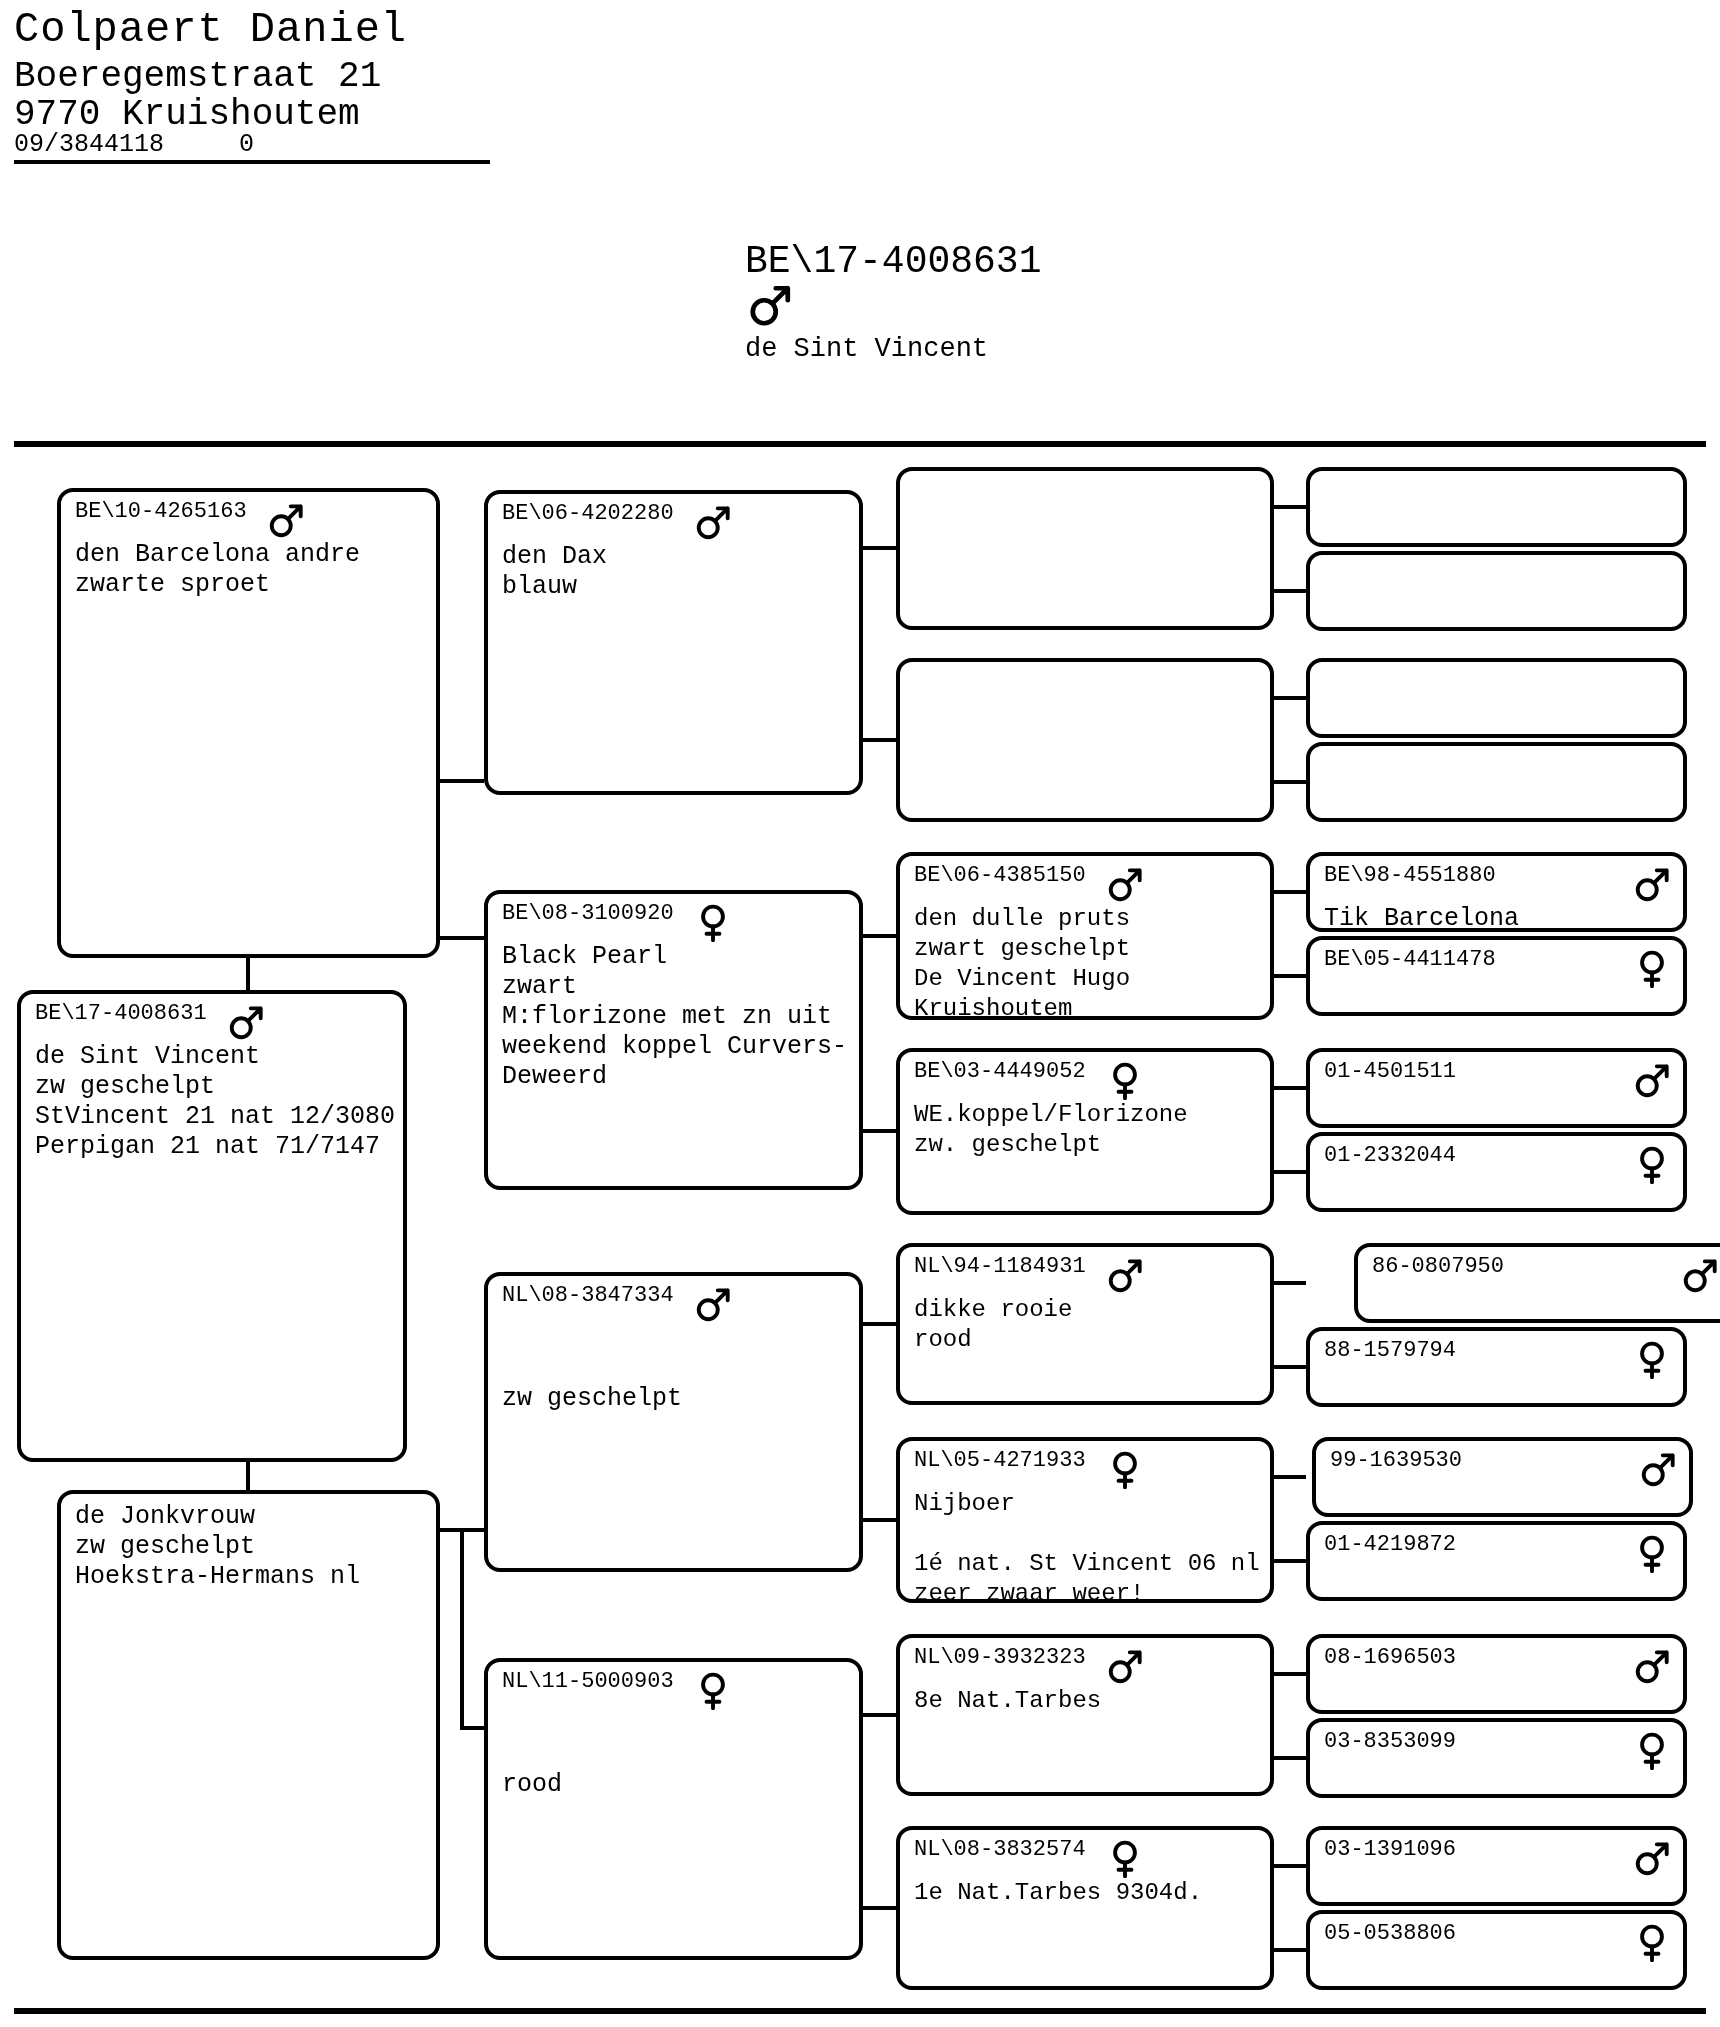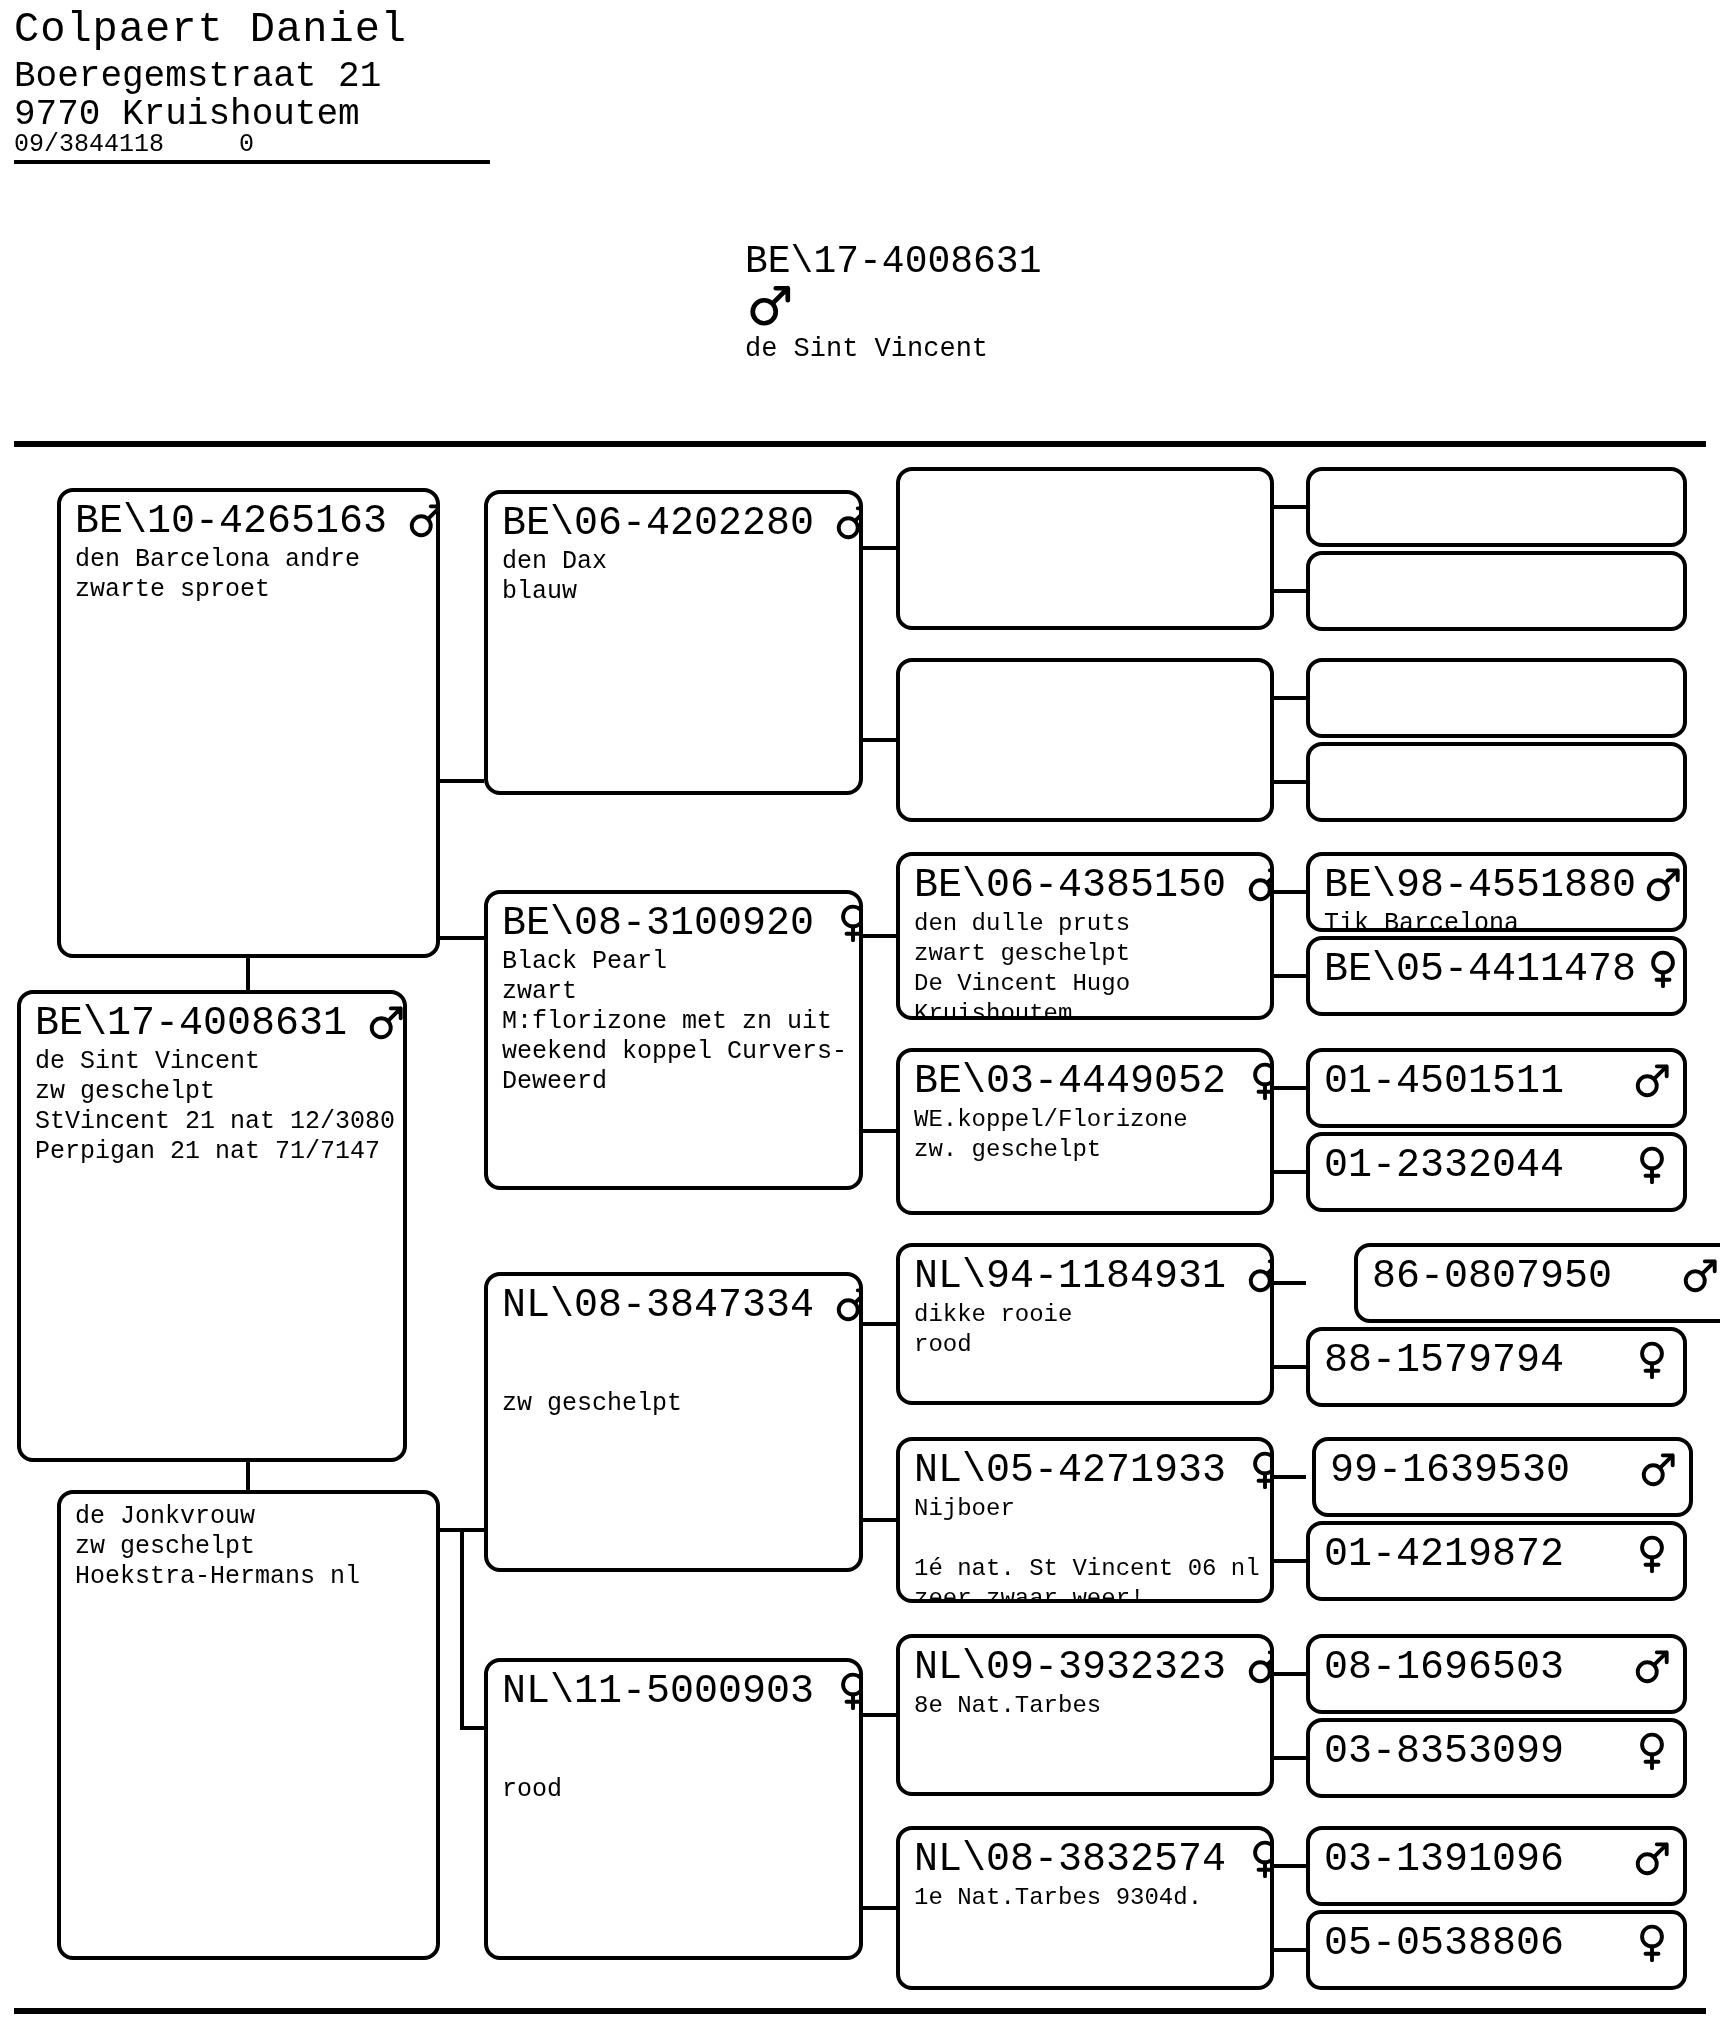--- a/index.html
+++ b/index.html
@@ -22,21 +22,21 @@
   .title-name{left:745px;top:334px;font-size:27px;white-space:pre;}
   .rule{background:#000;}
   .rule-top{left:14px;top:441px;width:1692px;height:6px;}
   .rule-bottom{left:14px;top:2008px;width:1692px;height:6px;}
   
   .box{
     position:absolute;border:4px solid #000;border-radius:16px;
     background:#fff;box-sizing:border-box;padding:8px 12px 8px 14px;
     overflow:hidden;
   }
-  .hdr{display:flex;align-items:flex-start;font-size:40px;line-height:1.12;white-space:pre;}
+  .hdr{display:flex;align-items:flex-start;font-size:22px;line-height:1.12;white-space:pre;}
   .sexicon{flex:none;margin-left:20px;margin-top:2px;}
   .g4 .hdr{justify-content:space-between;}
   .g4 .sexicon{margin-left:8px;}
   .ln{font-size:25px;line-height:30px;min-height:30px;white-space:pre;}
   .g3 .ln{font-size:24px;}
   .conn{position:absolute;background:#000;}
 </style>
 </head>
 <body>
 
@@ -276,21 +276,21 @@
       </svg></div>
 </div>
 
 <div class="box g4" style="left:1306px;top:1826px;width:381px;height:80px;">
   <div class="hdr"><span>03-1391096</span>
     <svg class="sexicon" width="38" height="38" viewBox="0 0 44 44">
         <circle cx="16.5" cy="27.5" r="11" fill="none" stroke="#000" stroke-width="4.5"></circle>
         <path d="M25 19 L39 5 M27.5 5 H39 V16.5" fill="none" stroke="#000" stroke-width="4.5" stroke-linecap="round" stroke-linejoin="round"></path>
       </svg></div>
 </div>
-<div class="box g4" style="left:1306px;top:1910px;width:381px;height:80px;border-radius:15px;">
+<div class="box g4" style="left:1306px;top:1910px;width:381px;height:80px;">
   <div class="hdr"><span>05-0538806</span>
     <svg class="sexicon" width="38" height="38" viewBox="0 0 44 44">
         <circle cx="22" cy="14.5" r="11.5" fill="none" stroke="#000" stroke-width="4.5"></circle>
         <path d="M22 26 V42 M14.5 34.5 H29.5" fill="none" stroke="#000" stroke-width="4.5" stroke-linecap="round"></path>
       </svg></div>
 </div>
 
 <div class="conn" style="left:440px;top:779px;width:44px;height:4px;"></div>
 <div class="conn" style="left:440px;top:936px;width:44px;height:4px;"></div>
 <div class="conn" style="left:246px;top:956px;width:4px;height:36px;"></div>

